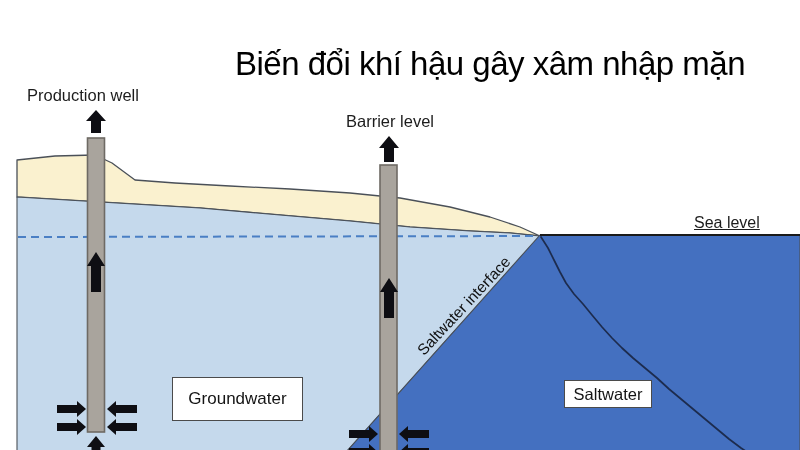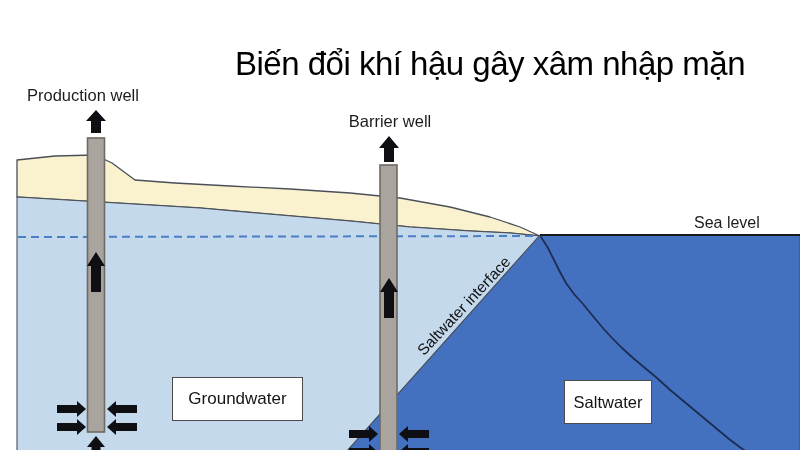--- a/index.html
+++ b/index.html
@@ -22,32 +22,32 @@
   .arrow{fill:var(--arrow);stroke:none;}
 
   .title{
     position:absolute;left:160px;top:5px;width:660px;
     text-align:center;font-size:33px;letter-spacing:-0.5px;
     color:#000;white-space:nowrap;
   }
   .lbl{position:absolute;color:#1c1c1c;}
   .lbl.production{left:27px;top:46px;width:144px;text-align:left;font-size:16.5px;}
   .lbl.barrier{left:338px;top:72px;width:104px;text-align:center;font-size:16.5px;}
-  .lbl.sealevel{left:694px;top:174px;font-size:16px;}
+  .lbl.sealevel{left:694px;top:174px;font-size:16px;text-decoration:underline;}
   .lbl.interface{
     left:464px;top:266px;font-size:15.5px;white-space:nowrap;color:#101010;
     transform:translate(-50%,-50%) rotate(-47deg);
   }
   .labelbox{
     position:absolute;background:#fff;border:1.6px solid var(--label-box-border);
     display:flex;align-items:center;justify-content:center;
     color:#141414;box-sizing:border-box;
   }
   .labelbox.gw{left:172px;top:337px;width:131px;height:44px;font-size:17px;}
-  .labelbox.sw{left:564px;top:340px;width:88px;height:44px;font-size:16.5px;}
+  .labelbox.sw{left:564px;top:340px;width:88px;height:28px;font-size:16.5px;}
 </style>
 </head>
 <body>
 
 <div class="stage">
 
   <svg class="scene" width="800" height="450" viewBox="0 0 800 450">
 
     <polygon class="land" points="17,120 55,116 95,115 112,123 135,140 175,143 230,146 290,149 350,153 400,158 450,167 490,177 520,187 540,196 510,193 470,191 410,187 350,181 280,175 200,168 100,162 17,157"></polygon>
 
@@ -81,21 +81,21 @@
     <path class="arrow" d="M349,408 L369,408 L369,404 L378,412 L369,420 L369,416 L349,416 Z"></path>
     <path class="arrow" d="M429,390 L408,390 L408,386 L399,394 L408,402 L408,398 L429,398 Z"></path>
     <path class="arrow" d="M429,408 L408,408 L408,404 L399,412 L408,420 L408,416 L429,416 Z"></path>
     <path class="arrow" d="M385,438 L385,428 L380,428 L389,417 L398,428 L393,428 L393,438 Z"></path>
   </svg>
 
   <div class="title">Biến đổi khí hậu gây xâm nhập mặn</div>
 
   <div class="lbl production">Production well</div>
 
-  <div class="lbl barrier">Barrier well</div>
+  <div class="lbl barrier">Barrier level</div>
 
   <div class="lbl sealevel">Sea level</div>
 
   <div class="lbl interface">Saltwater interface</div>
 
   <div class="labelbox gw">Groundwater</div>
 
   <div class="labelbox sw">Saltwater</div>
 
 </div>

